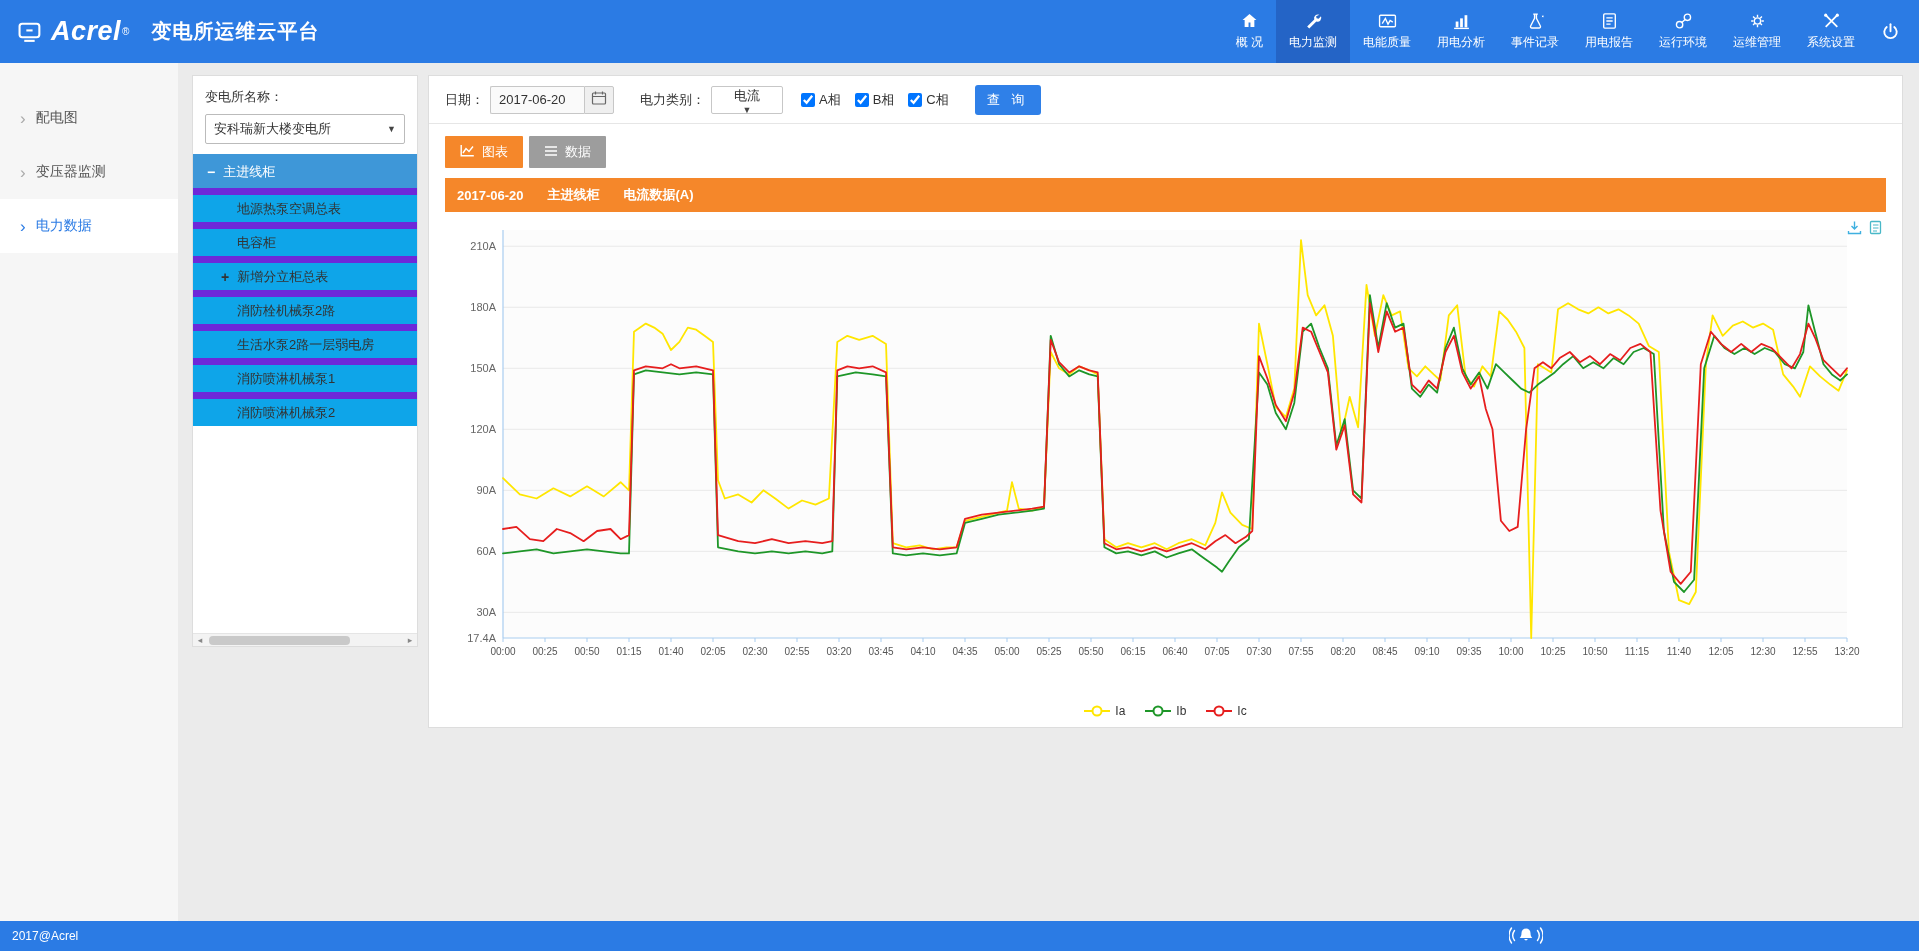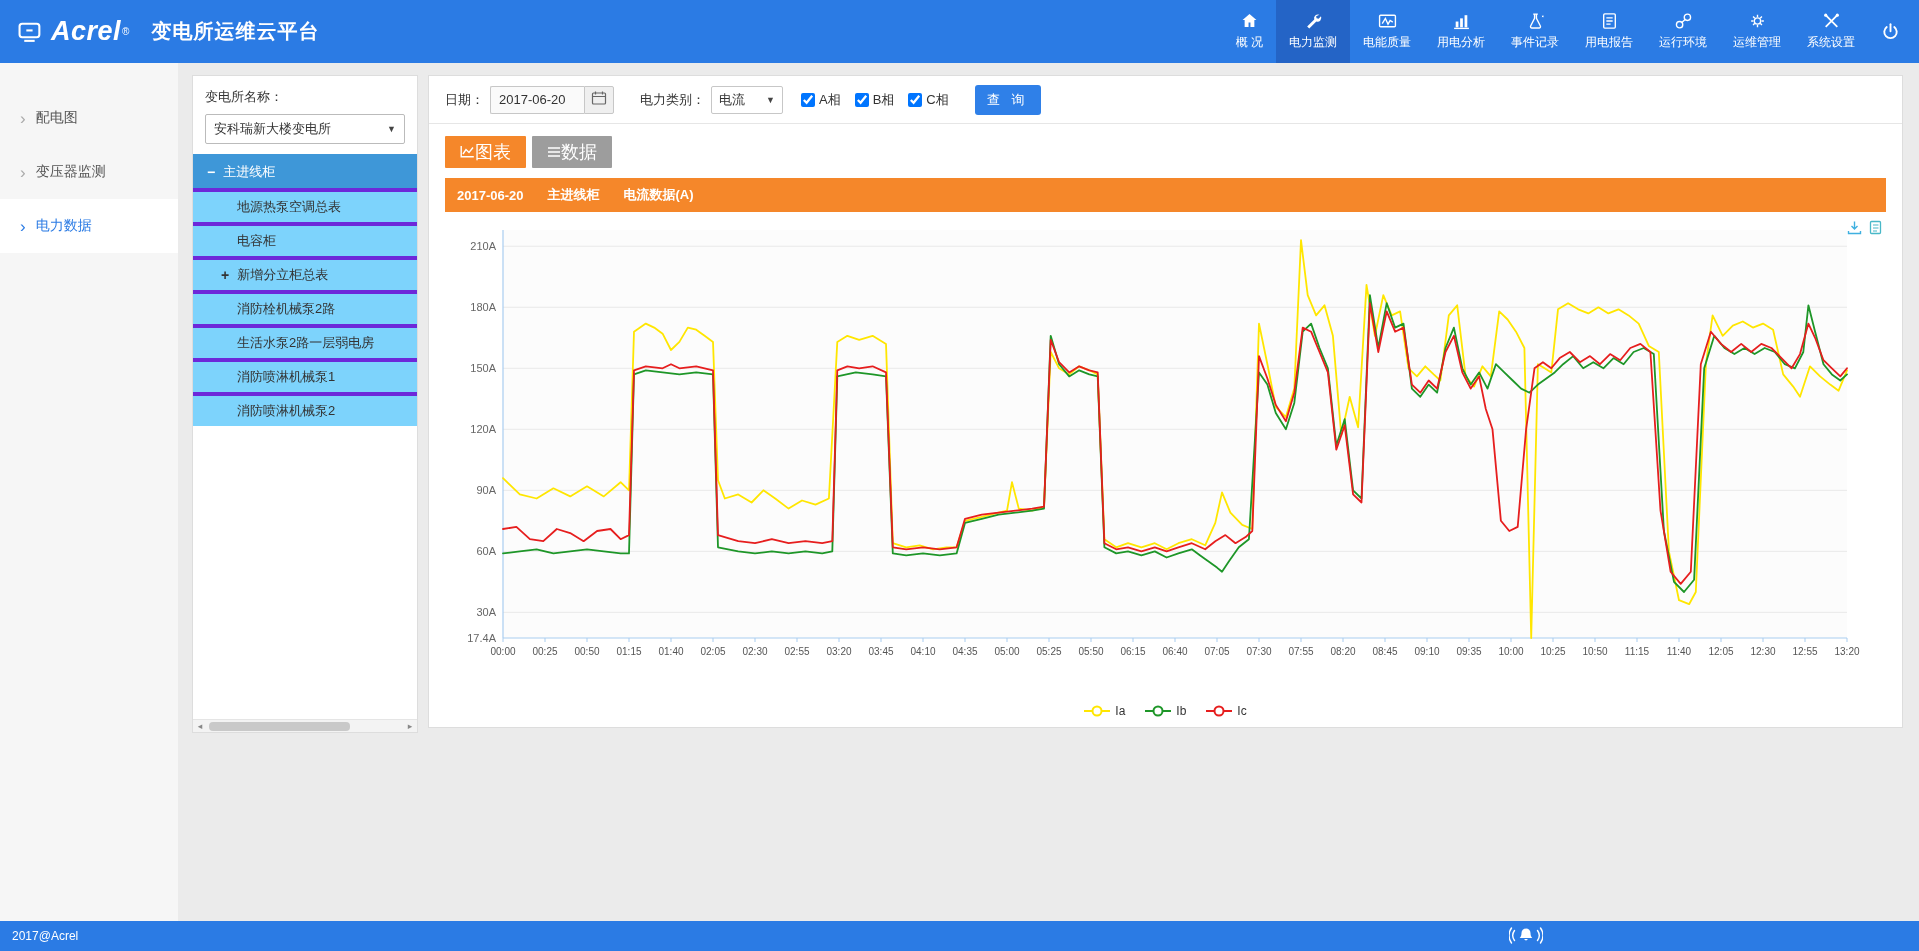--- a/index.html
+++ b/index.html
@@ -23,48 +23,48 @@
   .body-row { flex:1; display:flex; min-height:0; }
   .sidebar { width:178px; background:#f6f6f6; padding-top:28px; flex:0 0 178px; }
   .side-item { height:54px; display:flex; align-items:center; gap:10px; padding-left:20px; font-size:14px; color:#555; cursor:pointer; }
   .side-item .chev { font-size:17px; color:#aaa; line-height:1; }
   .side-item.active { background:#fff; color:#2b7be4; }
   .side-item.active .chev { color:#2b7be4; }
 
   .content { flex:1; display:flex; align-items:flex-start; gap:10px; padding:12px 16px 0 14px; background:#ebebeb; min-width:0; }
 
   
-  .tree-card { width:226px; flex:0 0 226px; height:658px; background:#fff; border:1px solid #ddd; position:relative; }
+  .tree-card { width:226px; flex:0 0 226px; height:572px; background:#fff; border:1px solid #ddd; position:relative; }
   .tree-head { padding:12px 12px 8px 12px; font-size:13px; color:#333; }
   .station-select { margin:0 12px 10px 12px; height:30px; border:1px solid #bbb; border-radius:2px; display:flex; align-items:center; justify-content:space-between; padding:0 8px; font-size:13px; color:#333; cursor:pointer; background:#fff; }
   .sel-arrow { font-size:9px; color:#444; }
-  .tree-item { height:34px; display:flex; align-items:center; font-size:13px; color:#333; border-top:4px solid #6d28d9; padding-left:44px; white-space:nowrap; overflow:hidden; cursor:pointer; background:#7dd3fc; }
+  .tree-item { height:34px; display:flex; align-items:center; font-size:13px; color:#333; border-top:7px solid #6d28d9; padding-left:44px; white-space:nowrap; overflow:hidden; cursor:pointer; background:#0ea5e9; }
   .tree-item.sel { background:#3e97d8; color:#fff; border-top:1px solid #3e97d8; padding-left:14px; }
   .tree-item .t-prefix { font-weight:bold; margin-right:8px; font-size:14px; }
   .tree-item.with-plus { padding-left:28px; }
   .h-scrollbar { position:absolute; left:0; right:0; bottom:0; height:13px; background:#f3f3f3; display:flex; align-items:center; border-top:1px solid #e5e5e5; }
   .sb-arrow { width:14px; text-align:center; font-size:9px; color:#888; cursor:pointer; }
   .sb-track { flex:1; height:100%; position:relative; }
   .sb-thumb { position:absolute; left:2px; top:2px; height:9px; width:72%; background:#c9c9c9; border-radius:4px; }
 
   
   .main-card { flex:1; height:653px; background:#fff; border:1px solid #ddd; display:flex; flex-direction:column; min-width:0; }
   .filter-bar { height:48px; flex:0 0 48px; border-bottom:1px solid #e6e6e6; display:flex; align-items:center; padding:0 16px; font-size:13px; color:#333; }
   .f-label { margin-right:6px; }
   .date-box { width:94px; height:28px; border:1px solid #c7c7c7; border-right:none; border-radius:2px 0 0 2px; background:#fafafa; display:flex; align-items:center; padding-left:8px; font-size:13px; color:#333; }
   .cal-btn { width:30px; height:28px; border:1px solid #c7c7c7; border-radius:0 2px 2px 0; background:#efefef; display:flex; align-items:center; justify-content:center; cursor:pointer; }
   .type-label { margin-left:26px; margin-right:6px; }
-  .type-select { width:72px; height:28px; border:1px solid #c7c7c7; border-radius:2px; display:flex; align-items:center; justify-content:space-between; padding:0 7px; cursor:pointer; background:#fff; }
+  .type-select { width:72px; height:28px; border:1px solid #c7c7c7; border-radius:2px; display:flex; align-items:center; justify-content:space-between; padding:0 7px; cursor:pointer; background:#fff;flex-direction:column; }
   .phase-group { display:flex; align-items:center; gap:14px; margin-left:18px; }
   .phase { display:flex; align-items:center; gap:4px; cursor:pointer; }
   .phase input { width:14px; height:14px; cursor:pointer; }
   .query-btn { margin-left:26px; width:66px; height:30px; background:#2f80e8; color:#fff; border:none; border-radius:3px; font-size:13px; letter-spacing:4px; cursor:pointer; font-family:inherit; }
   .card-body { padding:12px 16px 0 16px; display:flex; flex-direction:column; flex:1; min-height:0; }
   .tabs { display:flex; gap:6px; }
-  .tab { height:32px; padding:0 15px; display:inline-flex; align-items:center; color:#fff; font-size:18px; cursor:pointer; border-radius:1px; }
+  .tab { height:32px; padding:0 15px; display:inline-flex; align-items:center; gap:7px; color:#fff; font-size:13px; cursor:pointer; border-radius:1px; }
   .tab-chart { background:#f5872a; }
   .tab-data { background:#9d9d9d; }
   .chart-title-bar { margin-top:10px; height:34px; flex:0 0 34px; background:#f5872a; color:#fff; display:flex; align-items:center; gap:24px; padding:0 12px; font-size:13px; font-weight:bold; }
   .chart-wrap { position:relative; margin-top:4px; }
   .chart-actions { position:absolute; top:4px; right:4px; display:flex; gap:7px; }
   .chart-actions span { cursor:pointer; display:flex; }
   .chart-legend { display:flex; justify-content:center; gap:20px; align-items:center; margin-top:16px; }
   .legend-item { display:inline-flex; align-items:center; gap:5px; font-size:12px; color:#333; cursor:pointer; }
 
   

